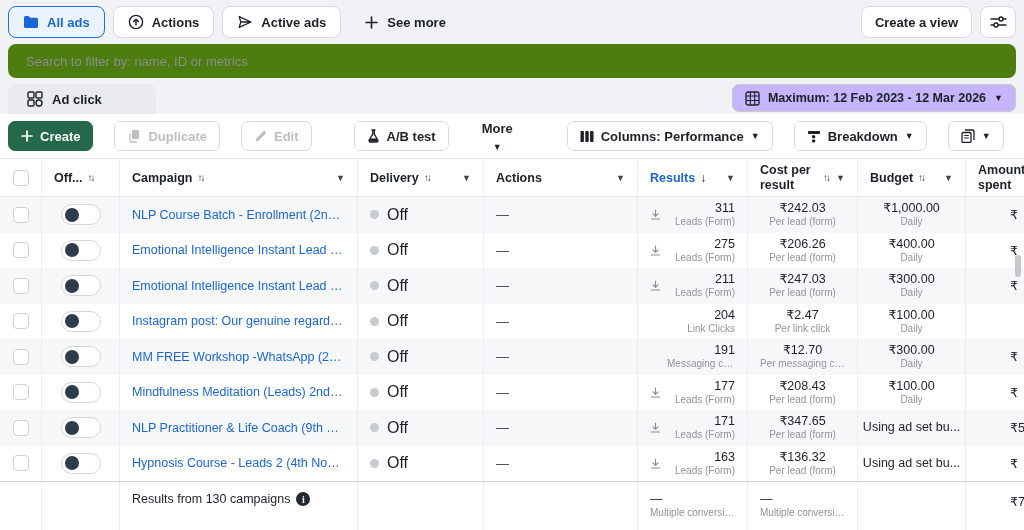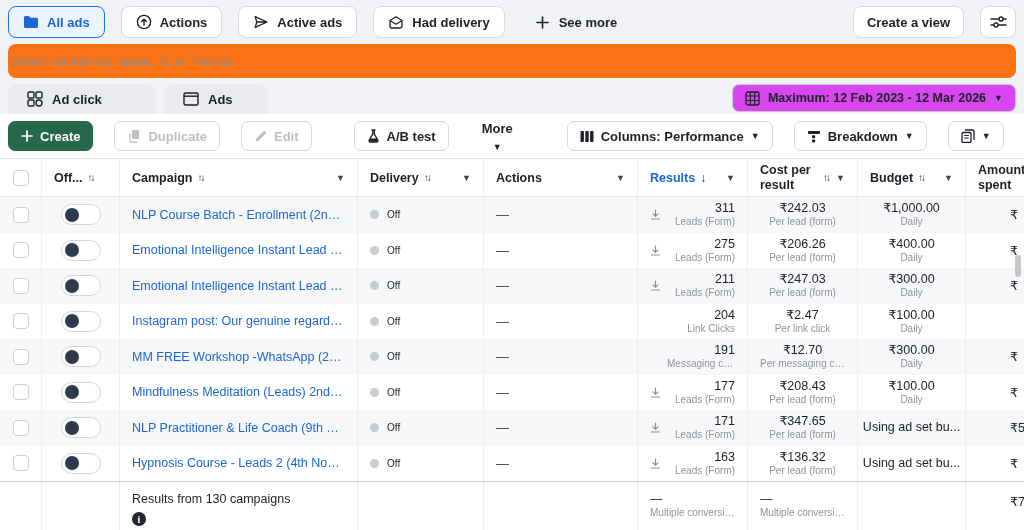--- a/index.html
+++ b/index.html
@@ -3,57 +3,57 @@
 <meta charset="utf-8">
 <style>
   * { box-sizing: border-box; }
   html,body { margin:0; padding:0; }
   body {
     width:1024px; height:530px; overflow:hidden;
     background:#f0f2f5;
     font-family:"Liberation Sans","DejaVu Sans",sans-serif;
     color:#1c2028; font-size:13px;
   }
-  .filter-bar { display:flex; align-items:center; gap:16px; padding:6px 8px 4px 8px; }
+  .filter-bar { display:flex; align-items:center; gap:8px; padding:6px 8px 4px 8px; }
   .chip {
     display:inline-flex; align-items:center; gap:8px; height:32px; padding:0 14px;
     background:#fff; border:1px solid #d8dadf; border-radius:8px;
     font-weight:700; font-size:13px; color:#1c2028; cursor:pointer; white-space:nowrap;
   }
   .chip.active { background:#ebf3ff; border-color:#1b74e4; color:#1b66d6; }
   .chip .cicon { display:inline-flex; width:16px; height:16px; align-items:center; justify-content:center; }
   .chip-plain { border:none; background:transparent; }
   .spacer { flex:1; }
   .btn-light {
     display:inline-flex; align-items:center; gap:6px; height:32px; padding:15px 13px;
     background:#fff; border:1px solid #d8dadf; border-radius:8px; font-weight:700; font-size:13px; cursor:pointer;
   }
   .icon-btn { width:36px; justify-content:center; padding:0; }
 
   .search-bar {
-    margin:2px 8px 6px 8px; height:34px; background:#f97316; border-radius:8px;
-    display:flex; align-items:center; padding:0 0;
+    margin:2px 8px 6px 8px; height:34px; background:#4d7c0f; border-radius:8px;
+    display:flex; align-items:center; padding:0 16px;
   }
   .search-bar input {
     border:none; outline:none; width:100%; font-size:13px; color:#1c2028; background:transparent;
     font-family:inherit;
   }
   .search-bar input::placeholder { color:#8a8d91; }
 
   .tabs-row { display:flex; align-items:flex-end; padding:0 8px; height:30px; }
   .tab {
     display:inline-flex; align-items:center; gap:9px; height:30px; padding:0 18px;
     min-width:148px; background:#e9ebef; border-radius:8px 8px 0 0; margin-right:8px;
     font-weight:700; font-size:13px; color:#1c2028; cursor:pointer;
   }
   .tab.active { background:#fff; color:#1b66d6; }
   .tab .ticon { display:inline-flex; width:17px; height:17px; align-items:center; justify-content:center; }
   .date-btn {
     display:inline-flex; align-items:center; gap:8px; height:28px; margin-bottom:2px; padding:0 12px;
-    background:#d946ef; border:1px solid #c6c9ce; border-radius:7px; font-weight:700; font-size:12.5px; cursor:pointer; white-space:nowrap;
+    background:#c4b5fd; border:1px solid #c6c9ce; border-radius:7px; font-weight:700; font-size:12.5px; cursor:pointer; white-space:nowrap;
   }
   .caret { font-size:9px; color:#1c2028; line-height:1; }
 
   .panel { background:#fff; height:420px; }
   .toolbar { display:flex; align-items:center; gap:21px; padding:7px 8px; }
   .btn {
     display:inline-flex; align-items:center; gap:7px; height:30px; padding:0 12px;
     border-radius:7px; font-weight:700; font-size:13px; background:#fff; border:1px solid #d8dadf; cursor:pointer; white-space:nowrap;
   }
   .btn-green { background:#25694a; border-color:#25694a; color:#fff; }
@@ -81,32 +81,32 @@
   .cell-right { flex-direction:column; align-items:flex-end; justify-content:center; line-height:1.2; }
   .val-main { font-size:12.5px; color:#1c2028; white-space:nowrap; }
   .val-sub { font-size:10px; color:#90949c; white-space:nowrap; max-width:100%; overflow:hidden; text-overflow:ellipsis; }
   .underlined { text-underline-offset:2px; }
   .cb { width:16px; height:16px; border:1px solid #ced0d4; border-radius:4px; background:#fff; flex:none; cursor:pointer; }
   .cb-cell { justify-content:center; }
   .toggle-cell { justify-content:center; }
   .toggle { width:40px; height:21px; background:#fff; border:1px solid #d4d6da; border-radius:11px; position:relative; cursor:pointer; flex:none; }
   .toggle .knob { position:absolute; left:3px; top:2.5px; width:14px; height:14px; border-radius:50%; background:#2f3a4a; }
   .camp-link { color:#1b66d6; font-size:12.5px; font-weight:400; white-space:nowrap; overflow:hidden; text-overflow:ellipsis; cursor:pointer; }
-  .delivery { display:flex; align-items:center; gap:8px; font-size:10px; }
+  .delivery { display:flex; align-items:center; gap:8px; font-size:16px; }
   .dot { width:9px; height:9px; border-radius:50%; background:#c7ccd2; flex:none; }
   .dash { color:#3a3d42; }
   .res-wrap { display:flex; align-items:center; width:100%; gap:6px; }
   .dl-icon { flex:none; color:#8a8d91; display:inline-flex; }
   .res-vals { margin-left:auto; display:flex; flex-direction:column; align-items:flex-end; line-height:1.2; min-width:0; }
   .amount-cell { padding-left:44px !important; align-items:center; }
   .amount-cell .val-main { font-weight:400; }
 
   .tfoot { border-top:1px solid #ced0d4; height:57px; font-size:12.5px; }
   .tfoot > div { border-right:1px solid #edeef1; align-items:flex-start; padding-top:10px; }
-  .foot-label { display:flex; align-items:flex-start; gap:6px; font-weight:400; color:#1c2028;flex-direction:column; }
+  .foot-label { display:flex; align-items:flex-end; gap:6px; font-weight:400; color:#1c2028; }
   .info-i { width:14px; height:14px; border-radius:50%; background:#23272f; color:#fff; font-size:10px; font-weight:700;
     display:inline-flex; align-items:center; justify-content:center; font-family:"Liberation Serif",serif; }
   .scroll-thumb { position:absolute; right:3px; top:96px; width:6px; height:22px; border-radius:3px; background:#c4c7cc; }
 
   svg { display:block; }
 </style>
 </head>
 <body>
 
 <div class="filter-bar">
@@ -127,29 +127,20 @@
     </span>
     <span>Actions</span>
   </div>
   <div class="chip">
     <span class="cicon">
       <svg width="16" height="16" viewBox="0 0 16 16">
           <path d="M2.2 2.6L14 8 2.2 13.4l1.6-5.4-1.6-5.4zM3.8 8H14" fill="none" stroke="#1c2028" stroke-width="1.3" stroke-linejoin="round"></path>
         </svg>
     </span>
     <span>Active ads</span>
-  </div>
-  <div class="chip">
-    <span class="cicon">
-      <svg width="16" height="14" viewBox="0 0 16 14">
-          <path d="M2 5.5L8 1.8l6 3.7v5.8c0 .9-.7 1.7-1.7 1.7H3.7c-1 0-1.7-.8-1.7-1.7V5.5z" fill="none" stroke="#1c2028" stroke-width="1.3" stroke-linejoin="round"></path>
-          <path d="M2.2 5.7L8 9.2l5.8-3.5" fill="none" stroke="#1c2028" stroke-width="1.3" stroke-linejoin="round"></path>
-        </svg>
-    </span>
-    <span>Had delivery</span>
   </div>
   <div class="chip chip-plain">
     <span class="cicon">
       <svg width="13" height="13" viewBox="0 0 13 13">
           <path d="M6.5 1v11M1 6.5h11" stroke="#1c2028" stroke-width="1.6" stroke-linecap="round"></path>
         </svg>
     </span>
     <span>See more</span>
   </div>
   <div class="spacer"></div>
@@ -176,29 +167,20 @@
     <span class="ticon">
       <svg width="16" height="16" viewBox="0 0 16 16">
           <rect x="1" y="1" width="6" height="6" rx="1.2" fill="none" stroke="#1c2028" stroke-width="1.4"></rect>
           <rect x="9" y="1" width="6" height="6" rx="1.2" fill="none" stroke="#1c2028" stroke-width="1.4"></rect>
           <rect x="1" y="9" width="6" height="6" rx="1.2" fill="none" stroke="#1c2028" stroke-width="1.4"></rect>
           <rect x="9" y="9" width="6" height="6" rx="3" fill="none" stroke="#1c2028" stroke-width="1.4"></rect>
         </svg>
     </span>
     <span>Ad click</span>
   </div>
-  <div class="tab" style="min-width:104px;">
-    <span class="ticon">
-      <svg width="16" height="14" viewBox="0 0 16 14">
-          <rect x="1" y="1" width="14" height="12" rx="1.5" fill="none" stroke="#1c2028" stroke-width="1.4"></rect>
-          <path d="M1 4.2h14" stroke="#1c2028" stroke-width="1.4"></path>
-        </svg>
-    </span>
-    <span>Ads</span>
-  </div>
   <div class="spacer"></div>
   <div class="date-btn">
     <span>
       <svg width="15" height="15" viewBox="0 0 15 15">
           <rect x="1" y="1" width="13" height="13" rx="2" fill="none" stroke="#1c2028" stroke-width="1.3"></rect>
           <path d="M1 5h13M5.3 1v13M9.7 1v13M1 9.5h13" stroke="#1c2028" stroke-width="1.1"></path>
         </svg>
     </span>
     <span>Maximum: 12 Feb 2023 - 12 Mar 2026</span>
     <span class="caret">▼</span>

